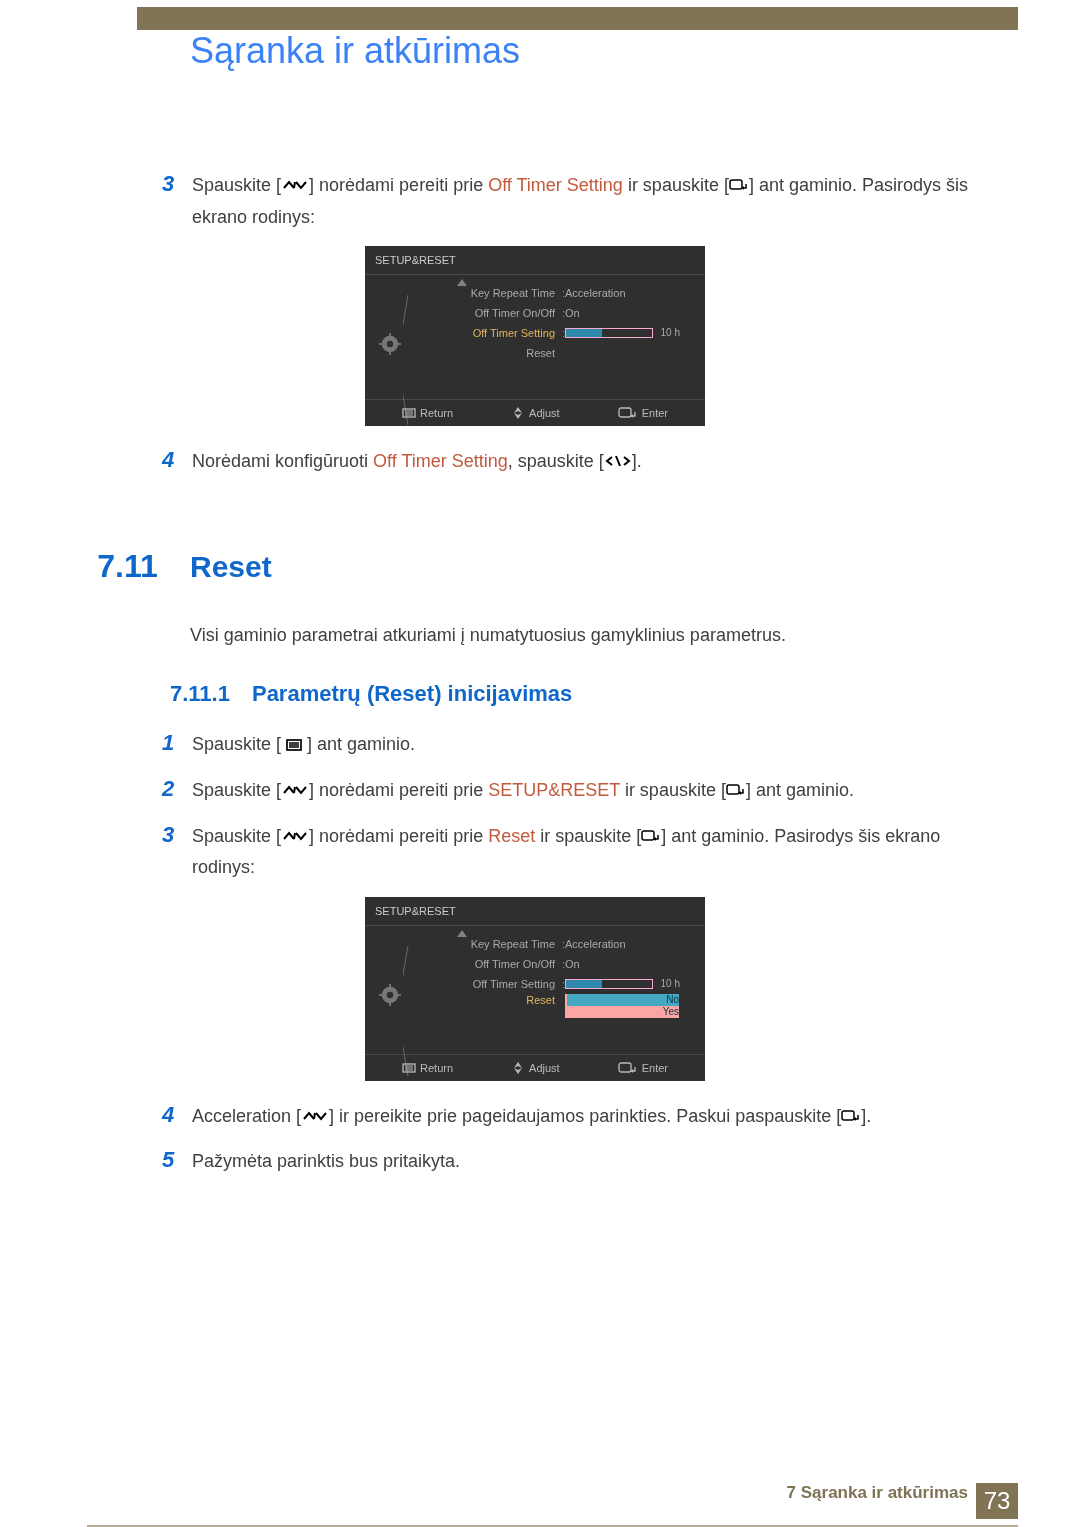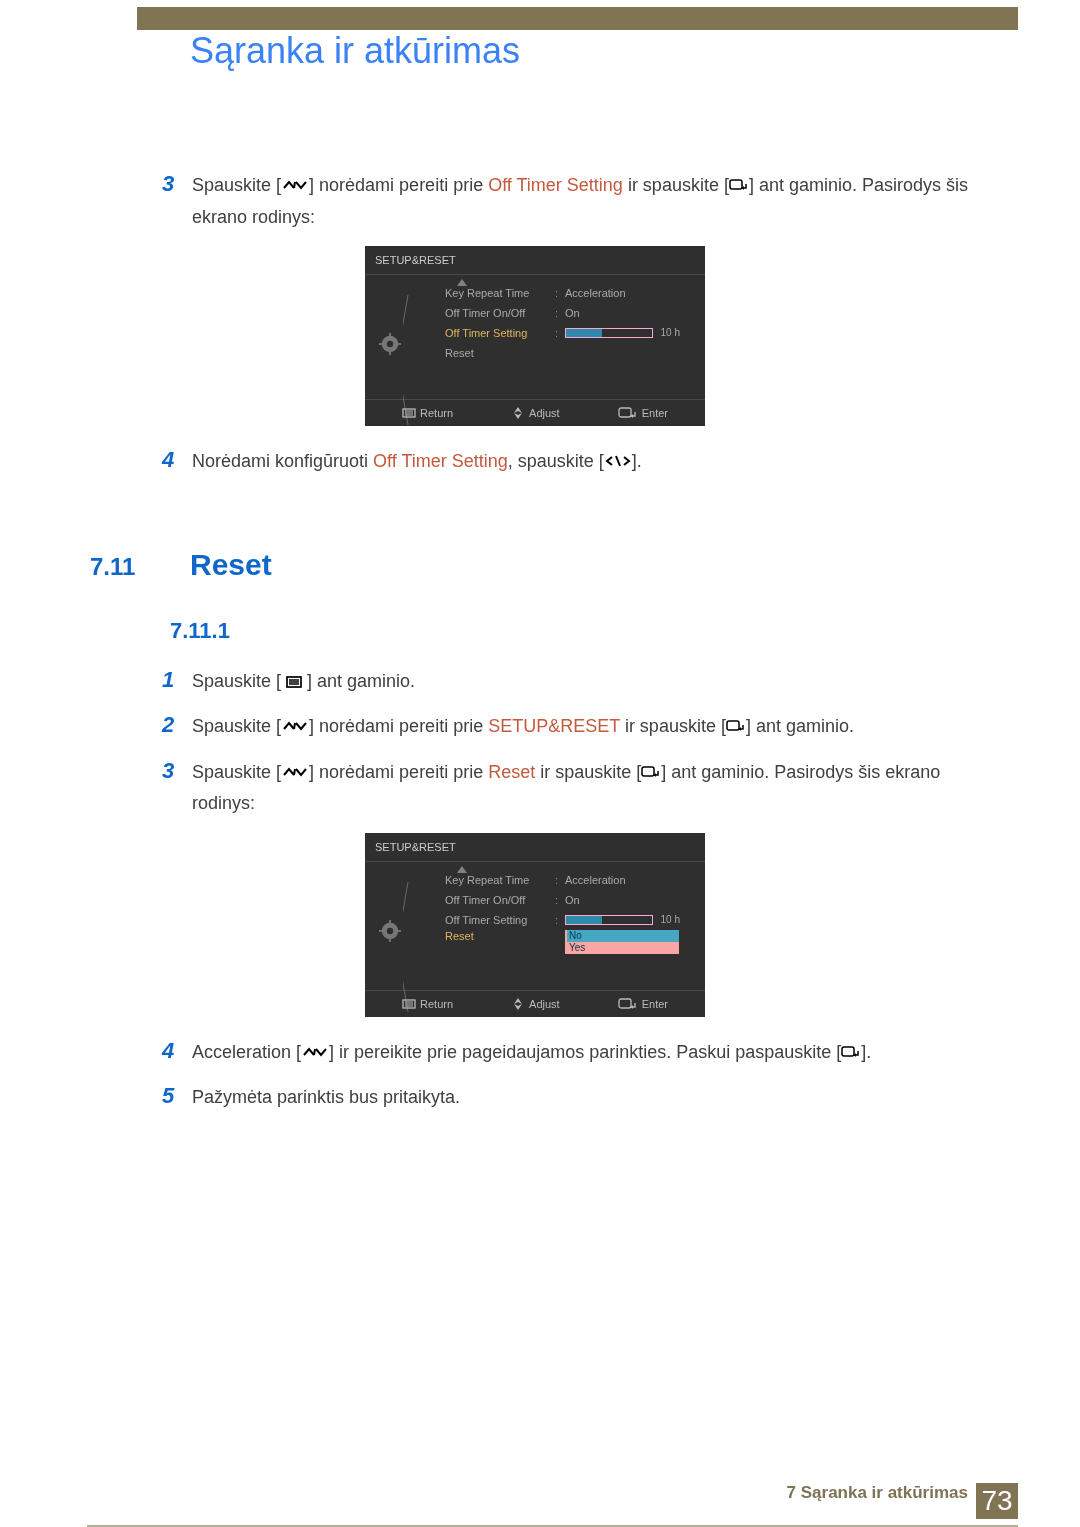--- a/index.html
+++ b/index.html
@@ -74,21 +74,21 @@
   .enter-icon svg { width: 20px; height: 14px; }
   .adjust-icon svg, .return-icon svg { width: 14px; height: 14px; }
 
   
   .section-row {
     display: flex;
     align-items: baseline;
     margin-top: 70px;
     margin-bottom: 36px;
   }
-  .section-num { width: 75px; text-align: left; font-size: 24px; color: #1067cb; font-weight: bold; }
+  .section-num { width: 75px; text-align: center; font-size: 32px; color: #1067cb; font-weight: bold; }
   .section-title { padding-left: 25px; font-size: 30px; color: #1067cb; font-weight: bold; }
   .section-desc { margin-left: 80px; padding-left: 20px; font-size: 18px; color: #404040; line-height: 1.6; margin-bottom: 32px; }
 
   
   .subsection-row {
     display: flex;
     align-items: baseline;
     margin-left: 80px;
     margin-bottom: 22px;
   }
@@ -107,20 +107,21 @@
   .osd-title {
     padding: 8px 10px;
     font-size: 11px;
     color: #ccc;
   }
   .osd-sep { height:1px; background:#4a4a4a; }
   .osd-body {
     display:flex;
     padding: 8px 20px 36px 10px;
     position: relative;
+    text-align: right;
   }
   .osd-gear {
     width: 30px;
     display:flex; flex-direction:column; align-items:center; justify-content:flex-start;
     padding-top: 50px;
   }
   .osd-gear svg { width: 22px; height: 22px; }
   .osd-arc {
     position:absolute; left: 38px; top: 20px; width: 30px; height: 130px;
   }
@@ -160,21 +161,21 @@
   
   .footer-bar {
     position:absolute; bottom:0; left:87px; right:62px; height:2px; background:#b6ad95;
   }
   .footer-row {
     position:absolute; bottom:8px; right:62px;
     display:flex; align-items:flex-start; gap:8px;
   }
   .footer-text { font-size:17px; color:#7f7356; font-weight:bold; }
   .footer-pageno {
-    width:42px; height:36px; background:#807454; color:#fff; font-size:28px;
+    width:42px; height:36px; background:#807454; color:#fff; font-size:24px;
     display:flex; align-items:center; justify-content:center;
   }
 </style>
 </head>
 <body>
 
 <div class="header-bar"></div>
 <div class="header-white-notch"></div>
 
 <div class="chapter-title">Sąranka ir atkūrimas</div>
@@ -286,23 +287,25 @@
             <line x1="12" y1="2" x2="16" y2="12" stroke="#000" stroke-width="2"></line>
             <polyline points="20,3 25,7 20,11" fill="none" stroke="#000" stroke-width="2"></polyline>
           </svg></span><span>].</span>
     </div>
   </div>
 
   <div class="section-row">
     <div class="section-num">7.11</div>
     <div class="section-title">Reset</div>
   </div>
+  <div class="section-desc">Visi gaminio parametrai atkuriami į numatytuosius gamyklinius parametrus.</div>
 
   <div class="subsection-row">
     <div class="subsection-num">7.11.1</div>
+    <div class="subsection-title">Parametrų (Reset) inicijavimas</div>
   </div>
 
   <div class="step">
     <div class="step-num">1</div>
     <div class="step-text">
       <span>Spauskite [ </span><span class="menu-icon"><svg viewBox="0 0 16 12">
             <rect x="1" y="1" width="14" height="10" fill="none" stroke="#000" stroke-width="1.7"></rect>
             <line x1="3" y1="4" x2="13" y2="4" stroke="#000" stroke-width="1.5"></line>
             <line x1="3" y1="6" x2="13" y2="6" stroke="#000" stroke-width="1.5"></line>
             <line x1="3" y1="8" x2="13" y2="8" stroke="#000" stroke-width="1.5"></line>

